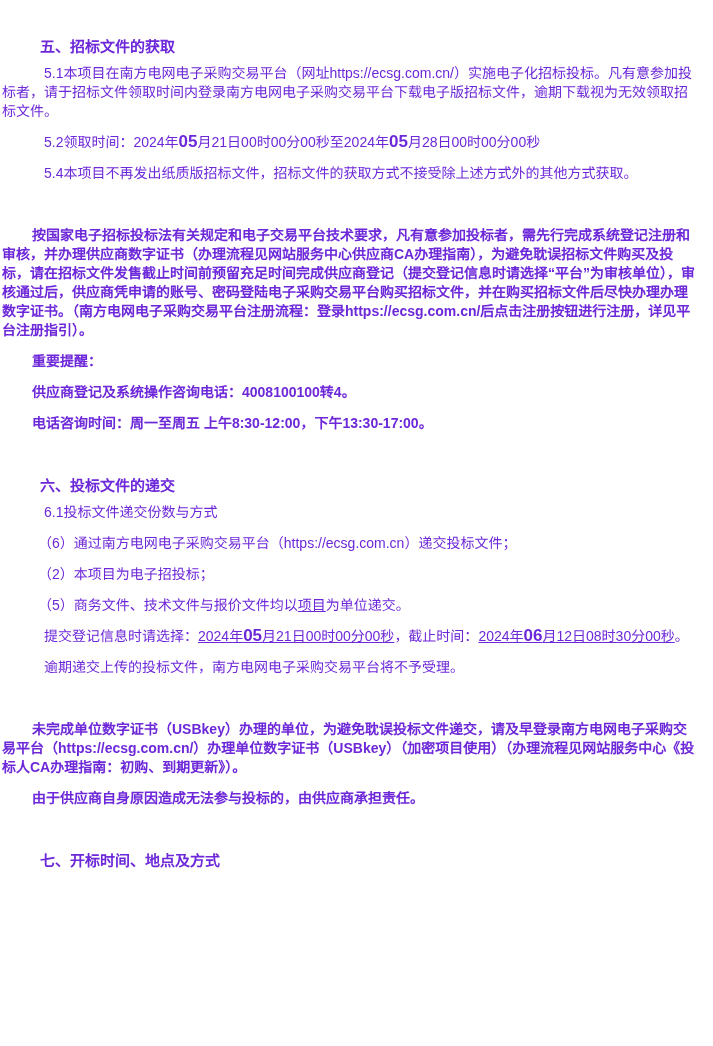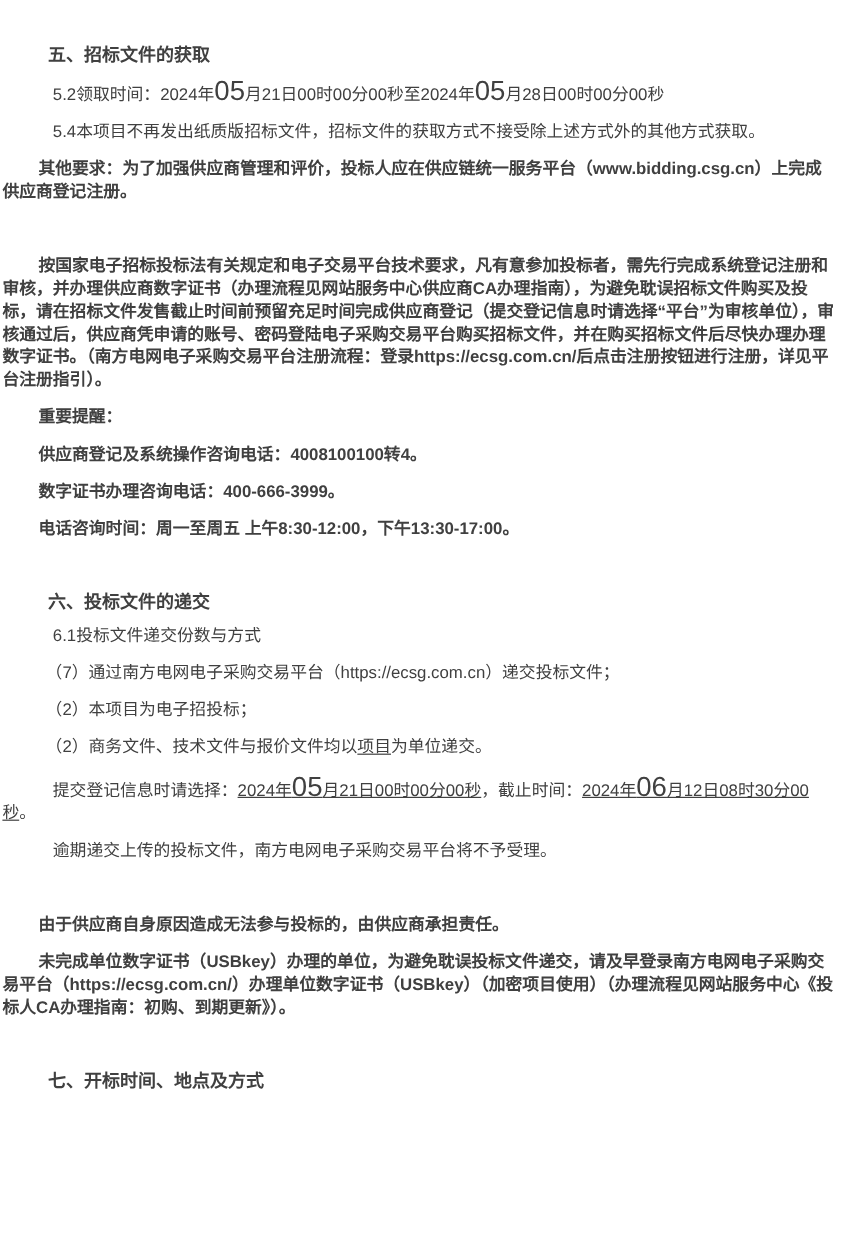--- a/index.html
+++ b/index.html
@@ -1,56 +1,55 @@
 <!DOCTYPE html>
 <html lang="zh-CN"><head>
 <meta charset="utf-8">
 <style>
   html,body{margin:0;padding:0;background:#ffffff;}
   .page{
     width:713px;height:1046px;overflow:hidden;background:#ffffff;
-    color:#404040;
+    color:#6d28d9;
     font-family:"Liberation Sans","DejaVu Sans",sans-serif;
     font-size:14px;
     box-sizing:border-box;
     padding:37px 17px 0 2px;
     border-radius:22px;
   }
   .page p{margin:0 0 12px 0;line-height:19px;word-break:break-all;}
   .sec-h{font-weight:bold;font-size:15px;padding-left:38px;margin-bottom:8px !important;}
   .pn{text-indent:42px;}
   .pb{font-weight:bold;text-indent:30px;}
   .pl{text-indent:36px;}
   .mt8{margin-top:8px !important;}
   .spacer{height:31px;}
   .page u{text-decoration:underline;}
-  .lg{font-size:23px;line-height:1;}
+  .lg{font-size:17px;line-height:1;font-weight:bold;}
 </style>
 </head>
 <body>
 
 <div class="page">
   <div id="doc-body">
       <p class="sec-h"><span>五、招标文件的获取</span></p>
+      <p class="pn"><span>5.1本项目在南方电网电子采购交易平台（网址https://ecsg.com.cn/）实施电子化招标投标。凡有意参加投标者，请于招标文件领取时间内登录南方电网电子采购交易平台下载电子版招标文件，逾期下载视为无效领取招标文件。</span></p>
       <p class="pn"><span>5.2领取时间：2024年</span><span><span class="lg">05</span></span><span>月21日00时00分00秒至2024年</span><span><span class="lg">05</span></span><span>月28日00时00分00秒</span></p>
       <p class="pn"><span>5.4本项目不再发出纸质版招标文件，招标文件的获取方式不接受除上述方式外的其他方式获取。</span></p>
-      <p class="pb mt8"><span>其他要求：为了加强供应商管理和评价，投标人应在供应链统一服务平台（www.bidding.csg.cn）上完成供应商登记注册。</span></p>
       <div class="spacer"></div>
       <p class="pb"><span>按国家电子招标投标法有关规定和电子交易平台技术要求，凡有意参加投标者，需先行完成系统登记注册和审核，并办理供应商数字证书（办理流程见网站服务中心供应商CA办理指南），为避免耽误招标文件购买及投标，请在招标文件发售截止时间前预留充足时间完成供应商登记（提交登记信息时请选择“平台”为审核单位），审核通过后，供应商凭申请的账号、密码登陆电子采购交易平台购买招标文件，并在购买招标文件后尽快办理办理数字证书。（南方电网电子采购交易平台注册流程：登录https://ecsg.com.cn/后点击注册按钮进行注册，详见平台注册指引）。</span></p>
       <p class="pb"><span>重要提醒：</span></p>
       <p class="pb"><span>供应商登记及系统操作咨询电话：4008100100转4。</span></p>
-      <p class="pb"><span>数字证书办理咨询电话：400-666-3999。</span></p>
       <p class="pb"><span>电话咨询时间：周一至周五 上午8:30-12:00，下午13:30-17:00。</span></p>
       <div class="spacer"></div>
       <p class="sec-h"><span>六、投标文件的递交</span></p>
       <p class="pn"><span>6.1投标文件递交份数与方式</span></p>
-      <p class="pl"><span>（7）通过南方电网电子采购交易平台（https://ecsg.com.cn）递交投标文件；</span></p>
+      <p class="pl"><span>（6）通过南方电网电子采购交易平台（https://ecsg.com.cn）递交投标文件；</span></p>
       <p class="pl"><span>（2）本项目为电子招投标；</span></p>
-      <p class="pl"><span>（2）商务文件、技术文件与报价文件均以</span><u>项目</u><span>为单位递交。</span></p>
+      <p class="pl"><span>（5）商务文件、技术文件与报价文件均以</span><u>项目</u><span>为单位递交。</span></p>
       <p class="pn"><span>提交登记信息时请选择：</span><u>2024年</u><u><span class="lg">05</span></u><u>月21日00时00分00秒</u><span>，截止时间：</span><u>2024年</u><u><span class="lg">06</span></u><u>月12日08时30分00秒</u><span>。</span></p>
       <p class="pn"><span>逾期递交上传的投标文件，南方电网电子采购交易平台将不予受理。</span></p>
       <div class="spacer"></div>
+      <p class="pb"><span>未完成单位数字证书（USBkey）办理的单位，为避免耽误投标文件递交，请及早登录南方电网电子采购交易平台（https://ecsg.com.cn/）办理单位数字证书（USBkey）（加密项目使用）（办理流程见网站服务中心《投标人CA办理指南：初购、到期更新》）。</span></p>
       <p class="pb"><span>由于供应商自身原因造成无法参与投标的，由供应商承担责任。</span></p>
-      <p class="pb"><span>未完成单位数字证书（USBkey）办理的单位，为避免耽误投标文件递交，请及早登录南方电网电子采购交易平台（https://ecsg.com.cn/）办理单位数字证书（USBkey）（加密项目使用）（办理流程见网站服务中心《投标人CA办理指南：初购、到期更新》）。</span></p>
       <div class="spacer"></div>
       <p class="sec-h"><span>七、开标时间、地点及方式</span></p>
     </div>
 </div>
 
 </body></html>

